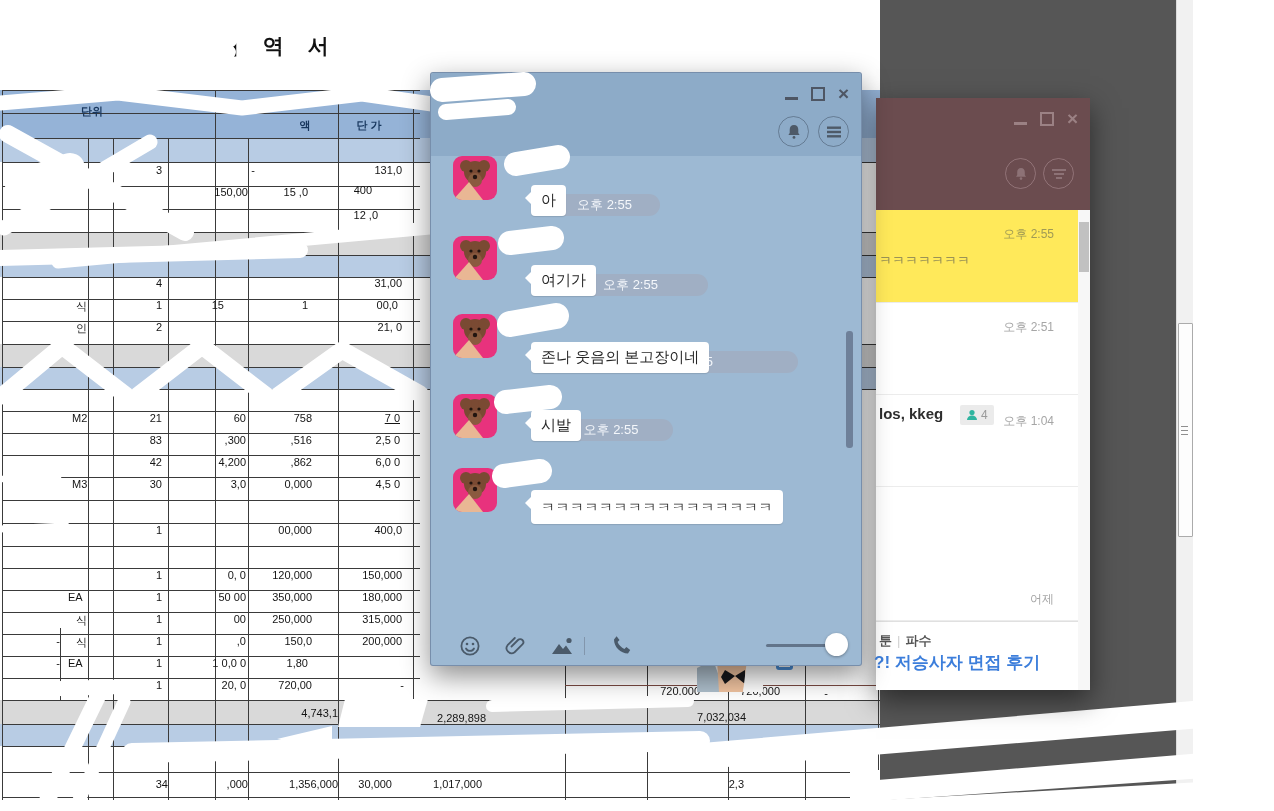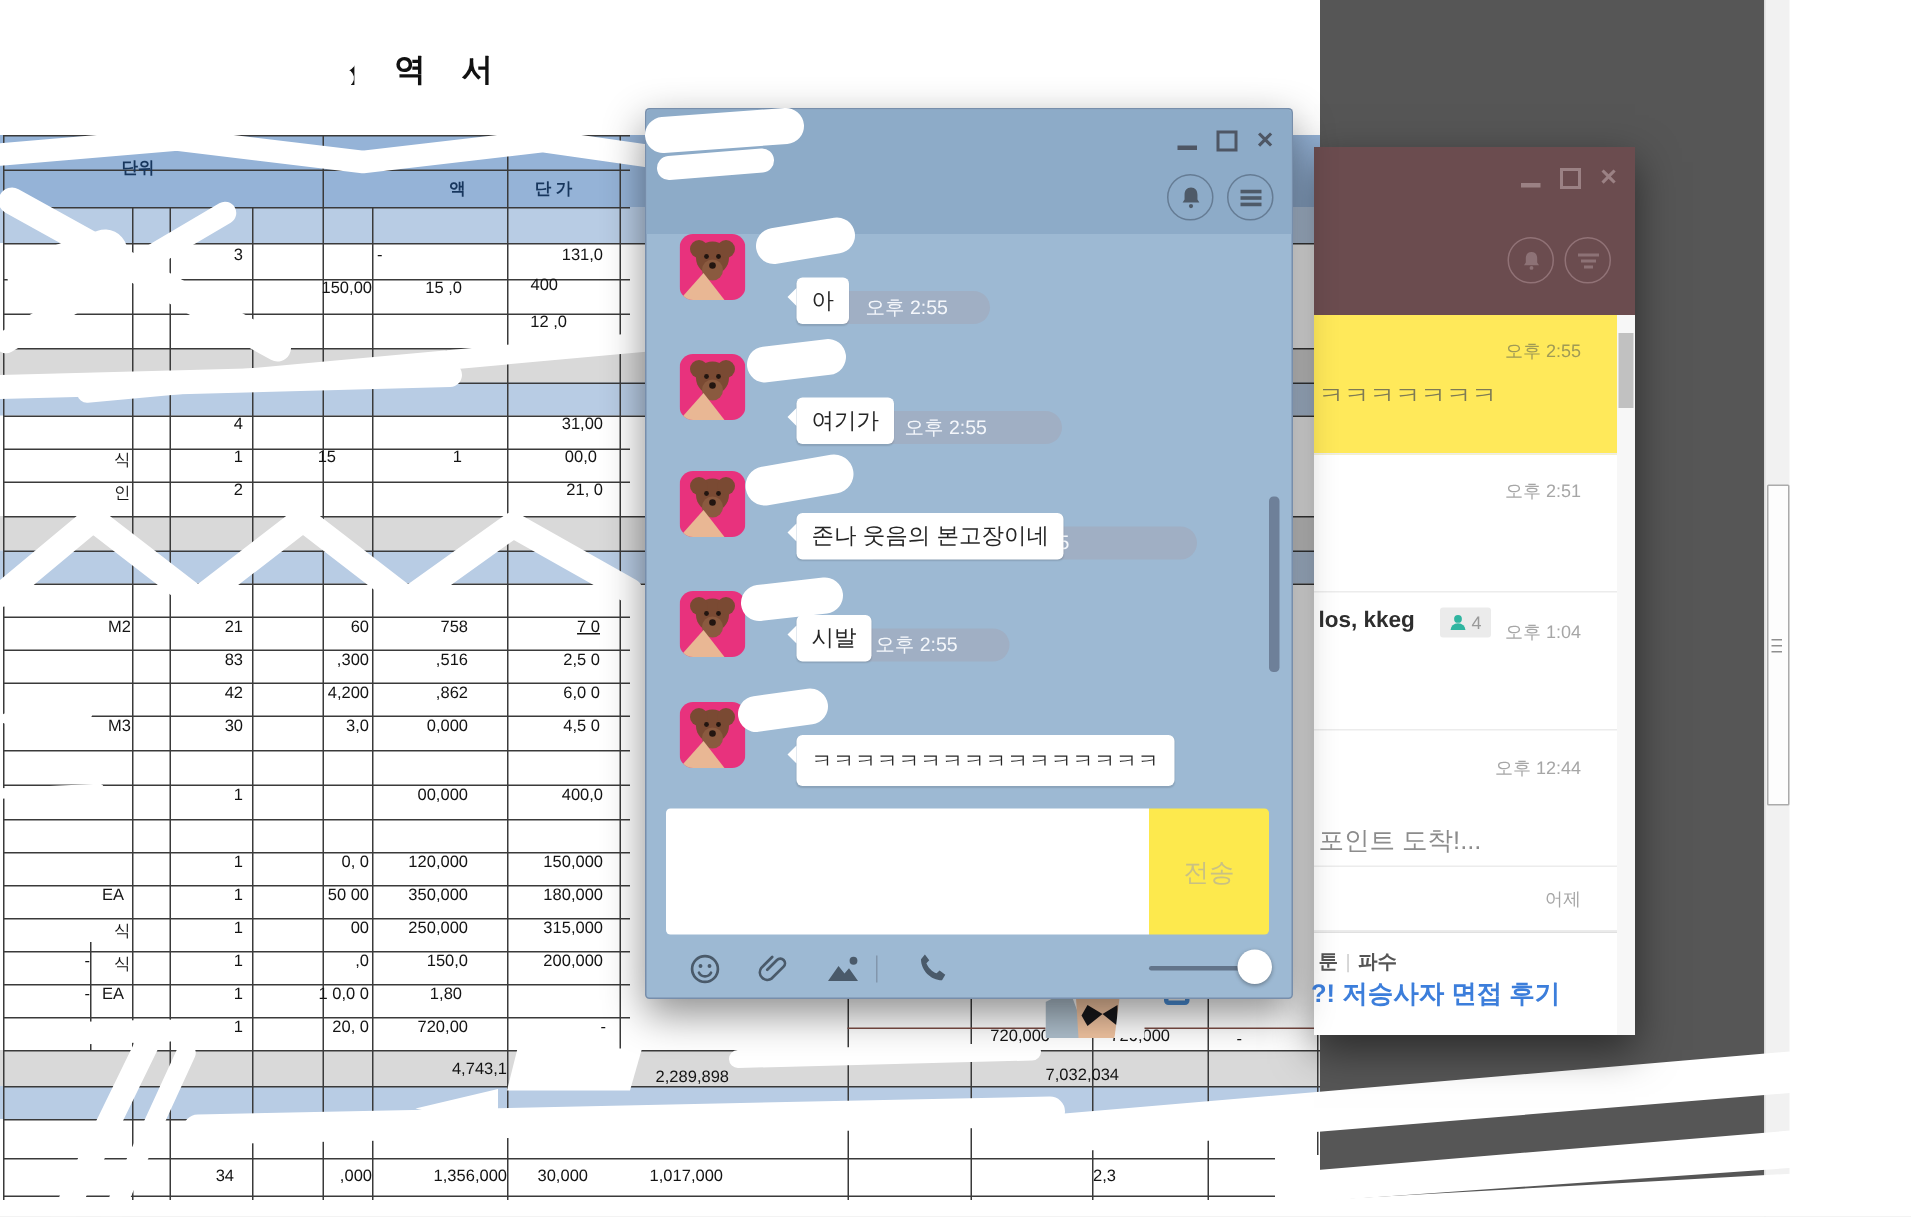--- a/index.html
+++ b/index.html
@@ -66,21 +66,21 @@
   .fr-win{position:absolute;left:876px;top:98px;width:214px;height:592px;background:#fff;
     box-shadow:0 10px 26px rgba(0,0,0,.5);z-index:50;}
   .fr-head{position:absolute;left:0;top:0;width:100%;height:112px;background:#6b4c4f;}
   .fr-head .wc-min{background:#9b8184;}
   .fr-head .wc-max{border-color:#9b8184;}
   .fr-head .wc-close{color:#9b8184;}
   .fr-circ{border-color:rgba(170,140,145,.6);}
   .fitem{position:absolute;left:0;width:202px;border-bottom:1px solid #ececec;box-sizing:border-box;}
   .fitem.sel{background:#ffe95a;}
   .ftime{position:absolute;right:24px;font-size:12px;color:#a6a6a6;}
-  .fpreview{position:absolute;left:3px;font-size:17px;color:#8c8c8c;white-space:nowrap;}
+  .fpreview{position:absolute;left:3px;font-size:13px;color:#8c8c8c;white-space:nowrap;}
   .fname{position:absolute;left:3px;font-size:15px;font-weight:bold;color:#2e2e2e;white-space:nowrap;}
   .fbadge{position:absolute;left:84px;top:10px;height:20px;padding:0 6px;background:#ebebeb;
     border-radius:2px;display:flex;align-items:center;gap:3px;font-size:12px;color:#9a9a9a;}
   .fr-scroll{position:absolute;left:202px;top:112px;width:12px;height:480px;background:#f7f7f7;}
   .fr-thumb{position:absolute;left:1px;top:12px;width:10px;height:50px;background:#c1c1c1;}
   .fad{position:absolute;left:0;top:523px;width:202px;height:69px;border-top:1px solid #e0e0e0;}
   .fad-l1{position:absolute;left:3px;top:10px;font-size:13px;font-weight:bold;color:#555;}
   .fad-sep{color:#cfcfcf;font-weight:normal;padding:0 5px;}
   .fad-l2{position:absolute;left:-2px;top:29px;font-size:17px;font-weight:bold;color:#3c7edb;
     white-space:nowrap;cursor:pointer;}
@@ -225,21 +225,21 @@
         <div class="cell" style="left: 118px; top: 679px; width: 44px;">1</div>
         <div class="cell" style="left: 192px; top: 679px; width: 54px;">20, 0</div>
         <div class="cell" style="left: 256px; top: 679px; width: 56px;">720,00</div>
         <div class="cell" style="left: 380px; top: 679px; width: 24px;">-</div>
         <div class="cell" style="left: 642px; top: 685px; width: 58px;">720,000</div>
         <div class="cell" style="left: 722px; top: 685px; width: 58px;">720,000</div>
         <div class="cell" style="left: 808px; top: 687px; width: 20px;">-</div>
         <div class="cell" style="left: 278px; top: 707px; width: 60px;">4,743,1</div>
         <div class="cell" style="left: 426px; top: 712px; width: 60px;">2,289,898</div>
         <div class="cell" style="left: 686px; top: 711px; width: 60px;">7,032,034</div>
-        <div class="cell" style="left: 112px; top: 778px; width: 44px;">34</div>
+        <div class="cell" style="left: 124px; top: 778px; width: 44px;">34</div>
         <div class="cell" style="left: 196px; top: 778px; width: 52px;">,000</div>
         <div class="cell" style="left: 278px; top: 778px; width: 60px;">1,356,000</div>
         <div class="cell" style="left: 350px; top: 778px; width: 42px;">30,000</div>
         <div class="cell" style="left: 422px; top: 778px; width: 60px;">1,017,000</div>
         <div class="cell" style="left: 644px; top: 823px; width: 44px; font-weight: bold;">70,000</div>
         <div class="cell" style="left: 714px; top: 778px; width: 30px;">2,3</div>
       </div>
     <div class="anime-frag">
       <svg width="66" height="32">
         <polygon points="0,8 16,0 28,32 0,32" fill="#aebfcc"></polygon>
@@ -323,24 +323,20 @@
       <div class="fname" style="top:10px">los, kkeg</div>
       <div class="fbadge">
         <svg width="12" height="12">
           <circle cx="6" cy="3.6" r="2.6" fill="#2fb5a0"></circle>
           <path d="M1 11 a5 4.5 0 0 1 10 0 z" fill="#2fb5a0"></path>
         </svg>
         <span>4</span>
       </div>
       <div class="ftime" style="top:18px">오후 1:04</div>
     </div>
-    <div class="fitem" style="top:389px;height:91px">
-      <div class="ftime" style="top:17px">오후 12:44</div>
-      <div class="fpreview" style="top:62px">포인트 도착!...</div>
-    </div>
     <div class="fitem" style="top:480px;height:43px">
       <div class="ftime" style="top:13px">어제</div>
     </div>
 
     <div class="fr-scroll">
       <div class="fr-thumb"></div>
     </div>
 
     <div class="fad">
       <div class="fad-l1">
@@ -466,24 +462,20 @@
           <polygon points="0,44 16,26 30,44" fill="#e9b794"></polygon>
         </svg>
       </div>
       <div class="bubble kbubble" style="left:78px;top:22px">
         <div>ㅋㅋㅋㅋㅋㅋㅋㅋㅋㅋㅋㅋㅋㅋㅋㅋ</div>
       </div>
     </div>
 
     <div class="chat-scroll"></div>
 
-    <div class="input-area">
-      <textarea class="input-box" placeholder="" style=""></textarea>
-      <button class="send-btn">전송</button>
-    </div>
 
     <div class="tool-row">
       <div class="tool-ico" style="left:24px">
         <svg width="22" height="22">
           <circle cx="11" cy="11" r="8.6" fill="none" stroke="#4a5a6a" stroke-width="1.8"></circle>
           <circle cx="8" cy="9" r="1.3" fill="#4a5a6a"></circle>
             <circle cx="14" cy="9" r="1.3" fill="#4a5a6a"></circle>
           <path d="M7 13.5 a4.5 4.5 0 0 0 8 0" fill="none" stroke="#4a5a6a" stroke-width="1.8" stroke-linecap="round"></path>
         </svg>
       </div>

